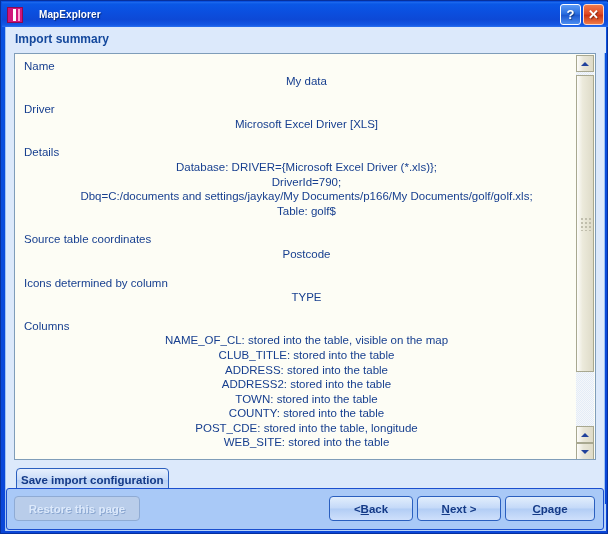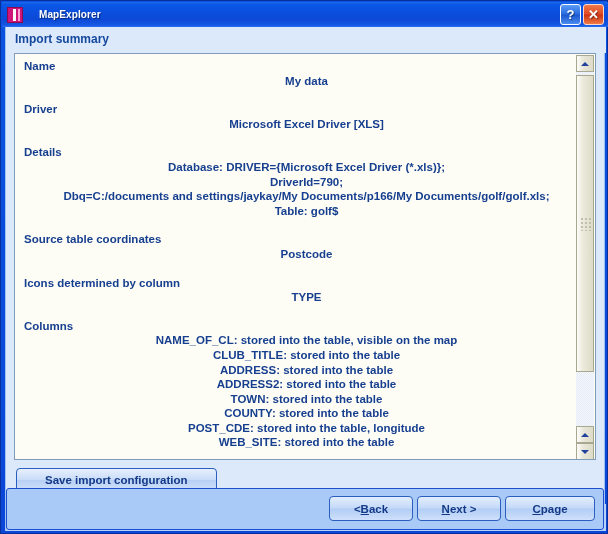--- a/index.html
+++ b/index.html
@@ -141,21 +141,21 @@
   #summary-text {
     position: absolute;
     left: 0; top: 0;
     width: 562px;
     height: 405px;
     box-sizing: border-box;
     padding: 5px 6px 0 9px;
     overflow: hidden;
     font-size: 11.5px;
     color: #173f8f;
-    font-weight: bold;
+    font-weight: normal;
     line-height: 14.6px;
     white-space: pre;
   }
   .sect-head { display: block; }
   .sect-item { display: block; padding-left: 18px; text-align: center; }
   .sect-gap  { display: block; height: 14px; }
 
   
   #vscroll {
     position: absolute;
@@ -220,21 +220,21 @@
     background-size: 4px 4px;
     opacity: 0.85;
   }
 
   
   #save-config-btn {
     position: absolute;
     left: 10px;
     top: 441px;
     height: 24px;
-    padding: 0 28px;
+    padding: 0 4px;
     box-sizing: border-box;
     background: linear-gradient(to bottom, #e7f0fd 0%, #c9dcf8 48%, #b8d0f5 52%, #d2e2fa 100%);
     border: 1px solid #2a5fbf;
     border-radius: 4px;
     color: #143a87;
     font-size: 11.5px;
     font-weight: bold;
     font-family: "Liberation Sans", sans-serif;
     display: flex;
     align-items: center;
@@ -338,20 +338,21 @@
       </div>
     </div>
 
     <div id="save-config-btn">Save import configuration</div>
 
     <div id="footer-sep"></div>
     <div id="footer"></div>
   </div>
 
   <div id="buttonbar">
+    <div class="wbtn disabled" id="btn-restore">Restore this page</div>
 
     <div class="wbtn" id="btn-back">
       <span>&lt; </span>
         <span class="mn">B</span>
         <span>ack</span>
     </div>
 
     <div class="wbtn" id="btn-next">
       <span class="mn">N</span>
         <span>ext &gt;</span>

